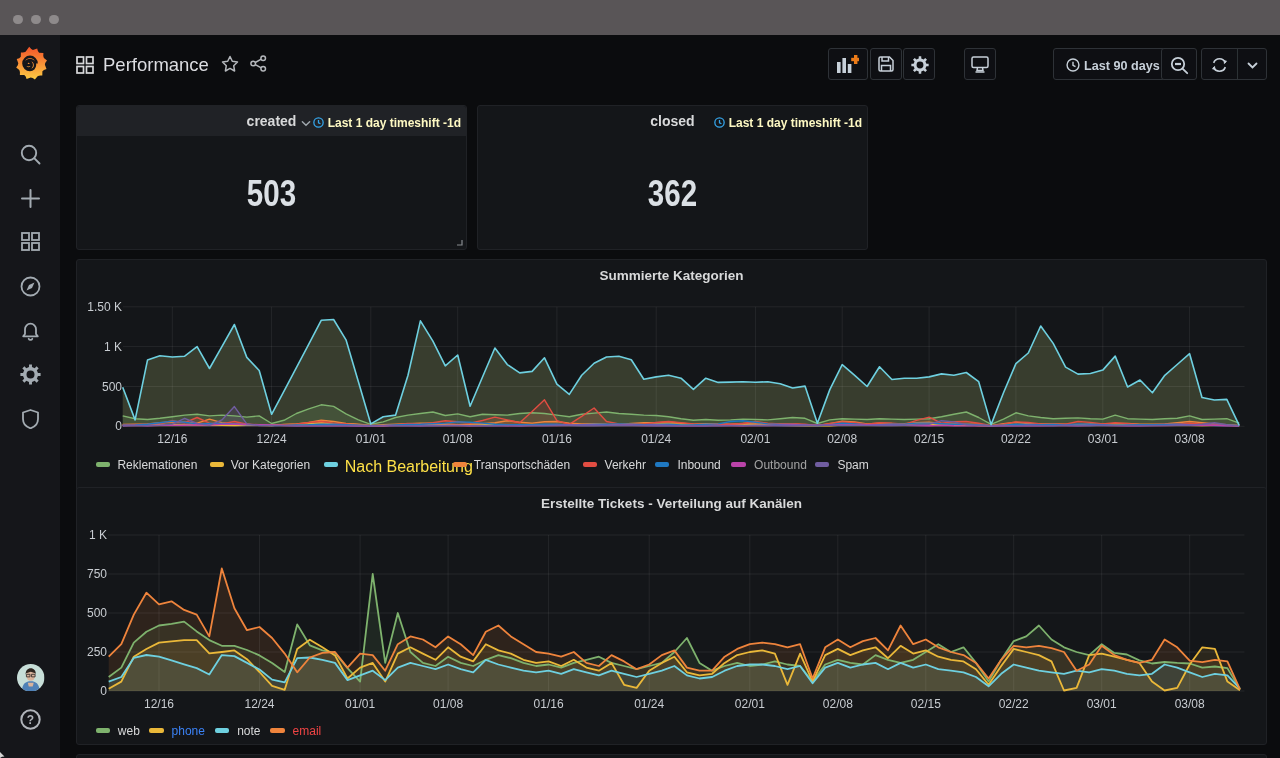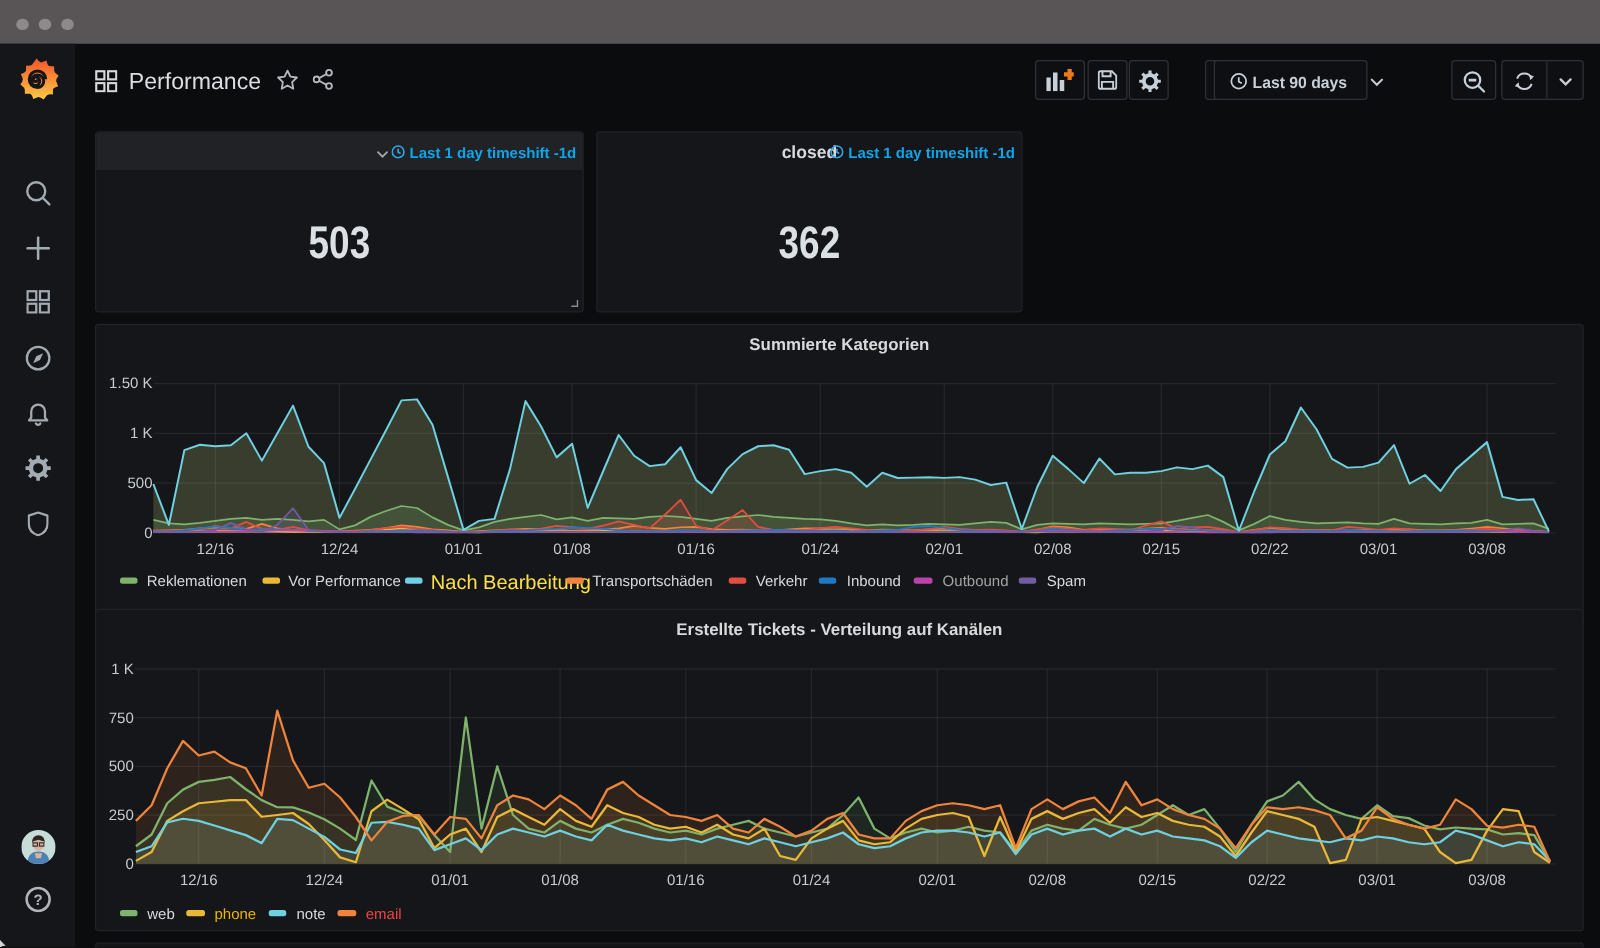--- a/index.html
+++ b/index.html
@@ -2,21 +2,21 @@
 <html><head>
 <meta charset="utf-8">
 <style>
   * { margin:0; padding:0; box-sizing:border-box; }
   html,body { width:1280px; height:758px; background:#0b0c0e; overflow:hidden;
     font-family:"Liberation Sans", sans-serif; }
   #app { position:relative; width:1280px; height:758px; }
   .abs { position:absolute; }
   .panel { position:absolute; background:#141619; border:1px solid #202226; border-radius:3px; }
   .ptitle { position:absolute; width:100%; text-align:center; font-size:13.5px; font-weight:700; color:#d8d9da; }
-  .tsblue { color:#0ea5e9; font-weight:700; font-size:12px; white-space:nowrap; }
+  .tsblue { color:#fef9c3; font-weight:700; font-size:12px; white-space:nowrap; }
   .btn { position:absolute; top:48px; height:32px; border:1px solid #2e3237; border-radius:3px; background:#0e0f13; }
   .bigval { position:absolute; left:0; top:66.5px; width:100%; text-align:center; font-size:36.5px;
     font-weight:700; color:#dbe0e5; transform:scaleX(0.81); }
 </style>
 </head>
 <body>
 <div id="app">
 
   <div class="abs" style="left:0;top:0;width:1280px;height:35px;background:#595557">
     <div class="abs" style="left:13px;top:14.5px;width:9.5px;height:9.5px;border-radius:50%;background:#8e8a8b"></div>
@@ -133,21 +133,21 @@
       <path d="M20.59 9.04 L20.59 11.96 L17.95 11.98 L16.82 14.72 L18.67 16.60 L16.60 18.67 L14.72 16.82 L11.98 17.95 L11.96 20.59 L9.04 20.59 L9.02 17.95 L6.28 16.82 L4.40 18.67 L2.33 16.60 L4.18 14.72 L3.05 11.98 L0.41 11.96 L0.41 9.04 L3.05 9.02 L4.18 6.28 L2.33 4.40 L4.40 2.33 L6.28 4.18 L9.02 3.05 L9.04 0.41 L11.96 0.41 L11.98 3.05 L14.72 4.18 L16.60 2.33 L18.67 4.40 L16.82 6.28 L17.95 9.02 Z M 6.50 10.50 a 4.00 4.00 0 1 0 8.00 0 a 4.00 4.00 0 1 0 -8.00 0 Z" fill="#c7d0d9" fill-rule="evenodd"></path>
     </svg>
   </div>
   <div class="btn" style="left:964px;width:32px">
     <svg width="18" height="17" viewBox="0 0 18 17" style="position:absolute;left:6px;top:7px" fill="none" stroke="#c7d0d9" stroke-width="1.5">
       <rect x="1" y="1" width="16" height="10.5" rx="1.5"></rect>
       <path d="M6.5 11.5 L6 14.5 L12 14.5 L11.5 11.5"></path>
       <line x1="4.5" y1="16" x2="13.5" y2="16"></line>
     </svg>
   </div>
-  <div class="btn" style="left:971px;width:123px">
+  <div class="btn" style="left:1053px;width:123px">
     <svg width="14" height="14" viewBox="0 0 17 17" style="position:absolute;left:11.5px;top:9px" fill="none" stroke="#c7d0d9" stroke-width="1.7">
       <circle cx="8.5" cy="8.5" r="7.2"></circle>
       <path d="M8.5 4.5 L8.5 9 L11.5 10.5"></path>
     </svg>
     <div class="abs" style="left:30px;top:8.5px;font-size:13px;font-weight:700;color:#c7d0d9;white-space:nowrap;transform:scaleX(0.97);transform-origin:0 0">Last 90 days</div>
     <svg width="11" height="8" viewBox="0 0 12 8" style="position:absolute;left:124px;top:13px" fill="none" stroke="#c7d0d9" stroke-width="1.8" stroke-linecap="round">
       <path d="M1.5 1.5 L6 6 L10.5 1.5"></path>
     </svg>
   </div>
   <div class="btn" style="left:1161px;width:36px">
@@ -165,35 +165,36 @@
       <path d="M0.8 13.0 L4.0 9.8 L4.4 14.0 Z" fill="#c7d0d9" stroke="none"></path>
     </svg>
     <div class="abs" style="left:35px;top:0;width:1px;height:30px;background:#2c3235"></div>
     <svg width="11" height="7" viewBox="0 0 11 7" style="position:absolute;left:45px;top:13px" fill="none" stroke="#c7d0d9" stroke-width="1.8" stroke-linecap="round">
       <path d="M1.5 1.5 L5.5 5.5 L9.5 1.5"></path>
     </svg>
   </div>
 
   <div class="panel" style="left:76px;top:105px;width:391px;height:145px">
     <div class="abs" style="left:0;top:0;width:100%;height:30px;background:#202226;border-radius:3px 3px 0 0"></div>
+    <div class="abs" style="left:0;top:7px;width:100%;text-align:center;font-size:14px;font-weight:700;color:#d8d9da">created</div>
     <svg width="10" height="7" viewBox="0 0 11 7" style="position:absolute;left:224px;top:14px" fill="none" stroke="#9fa7ad" stroke-width="1.6" stroke-linecap="round">
         <path d="M1.5 1.5 L5.5 5.5 L9.5 1.5"></path>
       </svg>
     <div class="abs" style="right:5px;top:7px"><svg width="11" height="11" viewBox="0 0 17 17" style="vertical-align:-1px;margin-right:4px" fill="none" stroke="#35a5ea" stroke-width="2">
           <circle cx="8.5" cy="8.5" r="7.2"></circle>
           <path d="M8.5 4.5 L8.5 9 L11.5 10.5"></path>
         </svg><span class="tsblue">Last 1 day timeshift -1d</span></div>
     <div class="bigval">503</div>
     <svg width="7" height="7" style="position:absolute;right:3px;bottom:3px" stroke="#888c90" stroke-width="1.2">
       <line x1="7" y1="0" x2="0" y2="7" opacity="0"></line>
         <path d="M6 1 L6 6 L1 6" fill="none"></path>
     </svg>
   </div>
 
-  <div class="panel" style="left:477px;top:105px;width:341px;height:145px">
+  <div class="panel" style="left:477px;top:105px;width:391px;height:145px">
     <div class="abs" style="left:0;top:7px;width:100%;text-align:center;font-size:14px;font-weight:700;color:#d8d9da">closed</div>
     <div class="abs" style="right:5px;top:7px"><svg width="11" height="11" viewBox="0 0 17 17" style="vertical-align:-1px;margin-right:4px" fill="none" stroke="#35a5ea" stroke-width="2">
           <circle cx="8.5" cy="8.5" r="7.2"></circle>
           <path d="M8.5 4.5 L8.5 9 L11.5 10.5"></path>
         </svg><span class="tsblue">Last 1 day timeshift -1d</span></div>
     <div class="bigval">362</div>
   </div>
 
   <div class="panel" style="left:76px;top:259px;width:1191px;height:241px">
     <div class="ptitle" style="top:8px">Summierte Kategorien</div>
@@ -243,21 +244,21 @@
         <text x="678.4" y="183" text-anchor="middle" font-size="12" fill="#c8ccd1">02/01</text>
         <text x="765.2" y="183" text-anchor="middle" font-size="12" fill="#c8ccd1">02/08</text>
         <text x="852.1" y="183" text-anchor="middle" font-size="12" fill="#c8ccd1">02/15</text>
         <text x="938.9" y="183" text-anchor="middle" font-size="12" fill="#c8ccd1">02/22</text>
         <text x="1025.8" y="183" text-anchor="middle" font-size="12" fill="#c8ccd1">03/01</text>
         <text x="1112.6" y="183" text-anchor="middle" font-size="12" fill="#c8ccd1">03/08</text>
       </svg>
     <div style="position:absolute;left:18.9px;top:202.0px;width:14.5px;height:4.5px;border-radius:2px;background:#7EB26D"></div>
       <div style="position:absolute;left:40.4px;top:197.5px;font-size:12px;color:#d8d9da;white-space:nowrap">Reklemationen</div>
       <div style="position:absolute;left:132.6px;top:202.0px;width:14.5px;height:4.5px;border-radius:2px;background:#EAB839"></div>
-      <div style="position:absolute;left:153.7px;top:197.5px;font-size:12px;color:#d8d9da;white-space:nowrap">Vor Performance</div>
+      <div style="position:absolute;left:153.7px;top:197.5px;font-size:12px;color:#d8d9da;white-space:nowrap">Vor Kategorien</div>
       <div style="position:absolute;left:246.9px;top:202.0px;width:14.5px;height:4.5px;border-radius:2px;background:#6ED0E0"></div>
       <div style="position:absolute;left:267.7px;top:197.5px;font-size:16px;color:#fde047;white-space:nowrap">Nach Bearbeitung</div>
       <div style="position:absolute;left:375.6px;top:202.0px;width:14.5px;height:4.5px;border-radius:2px;background:#EF843C"></div>
       <div style="position:absolute;left:396.8px;top:197.5px;font-size:12px;color:#d8d9da;white-space:nowrap">Transportschäden</div>
       <div style="position:absolute;left:505.8px;top:202.0px;width:14.5px;height:4.5px;border-radius:2px;background:#E24D42"></div>
       <div style="position:absolute;left:527.6px;top:197.5px;font-size:12px;color:#d8d9da;white-space:nowrap">Verkehr</div>
       <div style="position:absolute;left:577.9px;top:202.0px;width:14.5px;height:4.5px;border-radius:2px;background:#1F78C1"></div>
       <div style="position:absolute;left:600.4px;top:197.5px;font-size:12px;color:#d8d9da;white-space:nowrap">Inbound</div>
       <div style="position:absolute;left:654.2px;top:202.0px;width:14.5px;height:4.5px;border-radius:2px;background:#BA43A9"></div>
       <div style="position:absolute;left:677.1px;top:197.5px;font-size:12px;color:#a3a3a3;white-space:nowrap">Outbound</div>
@@ -307,21 +308,21 @@
         <text x="672.8" y="220" text-anchor="middle" font-size="12" fill="#c8ccd1">02/01</text>
         <text x="760.8" y="220" text-anchor="middle" font-size="12" fill="#c8ccd1">02/08</text>
         <text x="848.8" y="220" text-anchor="middle" font-size="12" fill="#c8ccd1">02/15</text>
         <text x="936.7" y="220" text-anchor="middle" font-size="12" fill="#c8ccd1">02/22</text>
         <text x="1024.7" y="220" text-anchor="middle" font-size="12" fill="#c8ccd1">03/01</text>
         <text x="1112.7" y="220" text-anchor="middle" font-size="12" fill="#c8ccd1">03/08</text>
       </svg>
     <div style="position:absolute;left:18.8px;top:240.0px;width:14.5px;height:4.5px;border-radius:2px;background:#7EB26D"></div>
       <div style="position:absolute;left:40.8px;top:235.5px;font-size:12px;color:#d8d9da;white-space:nowrap">web</div>
       <div style="position:absolute;left:72.0px;top:240.0px;width:14.5px;height:4.5px;border-radius:2px;background:#EAB839"></div>
-      <div style="position:absolute;left:94.6px;top:235.5px;font-size:12px;color:#eab308;white-space:nowrap">phone</div>
+      <div style="position:absolute;left:94.6px;top:235.5px;font-size:12px;color:#3b82f6;white-space:nowrap">phone</div>
       <div style="position:absolute;left:137.9px;top:240.0px;width:14.5px;height:4.5px;border-radius:2px;background:#6ED0E0"></div>
       <div style="position:absolute;left:160.2px;top:235.5px;font-size:12px;color:#d8d9da;white-space:nowrap">note</div>
       <div style="position:absolute;left:193.0px;top:240.0px;width:14.5px;height:4.5px;border-radius:2px;background:#EF843C"></div>
       <div style="position:absolute;left:215.6px;top:235.5px;font-size:12px;color:#ef4444;white-space:nowrap">email</div>
   </div>
 
   <svg class="abs" style="left:0;bottom:0" width="5" height="6" viewBox="0 0 5 6">
     <path d="M0 6 L0 0 L4.5 4.5 L2 4.7 Z" fill="#d5d5d5"></path>
   </svg>
 

